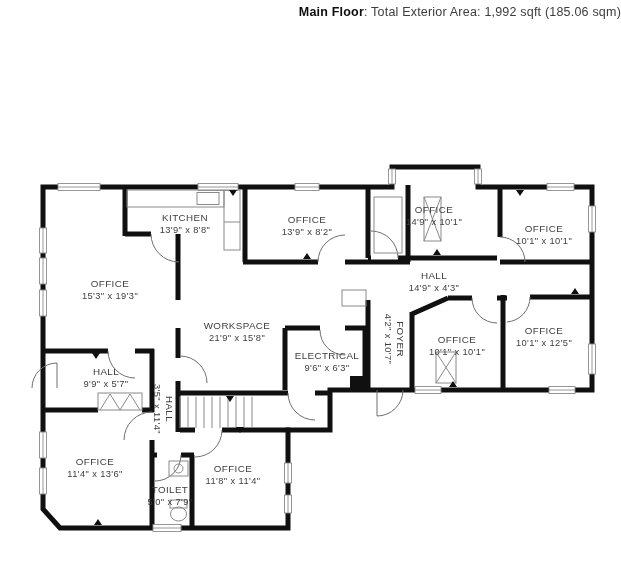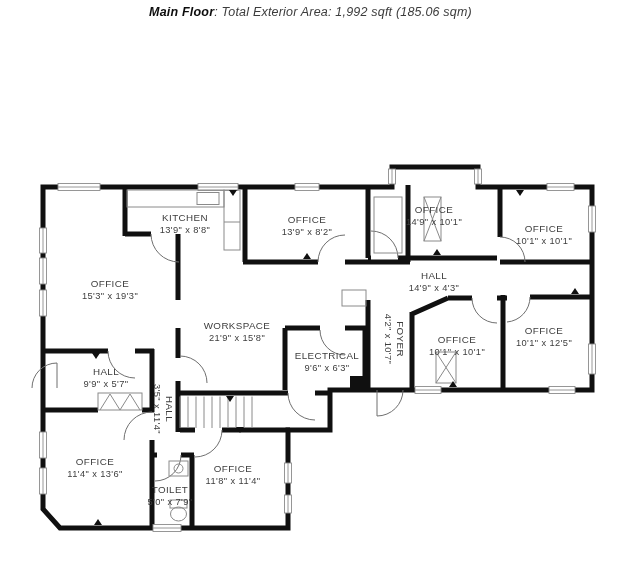--- a/index.html
+++ b/index.html
@@ -1,17 +1,17 @@
 <!DOCTYPE html>
 <html><head>
 <meta charset="utf-8">
 <style>
   html,body{margin:0;padding:0;background:#ffffff;}
   body{width:621px;height:569px;position:relative;font-family:"Liberation Sans",sans-serif;overflow:hidden;}
-  .header{position:absolute;top:5px;left:0;width:621px;text-align:center;font-size:12.5px;color:#3c3c3c;letter-spacing:.2px;font-style:italic;}
+  .header{position:absolute;top:5px;left:0;width:621px;text-align:right;font-size:12.5px;color:#3c3c3c;letter-spacing:.2px;}
   .header b{color:#0d0d0d;font-weight:bold;}
   .floor-label{position:absolute;left:37px;top:536px;font-size:11.5px;color:#2e2e2e;letter-spacing:.6px;margin-top:31px;}
   svg{position:absolute;left:0;top:0;}
   .wall{stroke:#101010;stroke-width:5;fill:none;}
   .wallfill{fill:#101010;}
   .win{fill:#ffffff;stroke:#8c8c8c;stroke-width:.9;}
   .winline{stroke:#8c8c8c;stroke-width:.9;}
   .thin{fill:none;stroke:#8a8a8a;stroke-width:1;}
   .arc{fill:none;stroke:#6f6f6f;stroke-width:1;}
   .leaf{stroke:#6f6f6f;stroke-width:1;}

